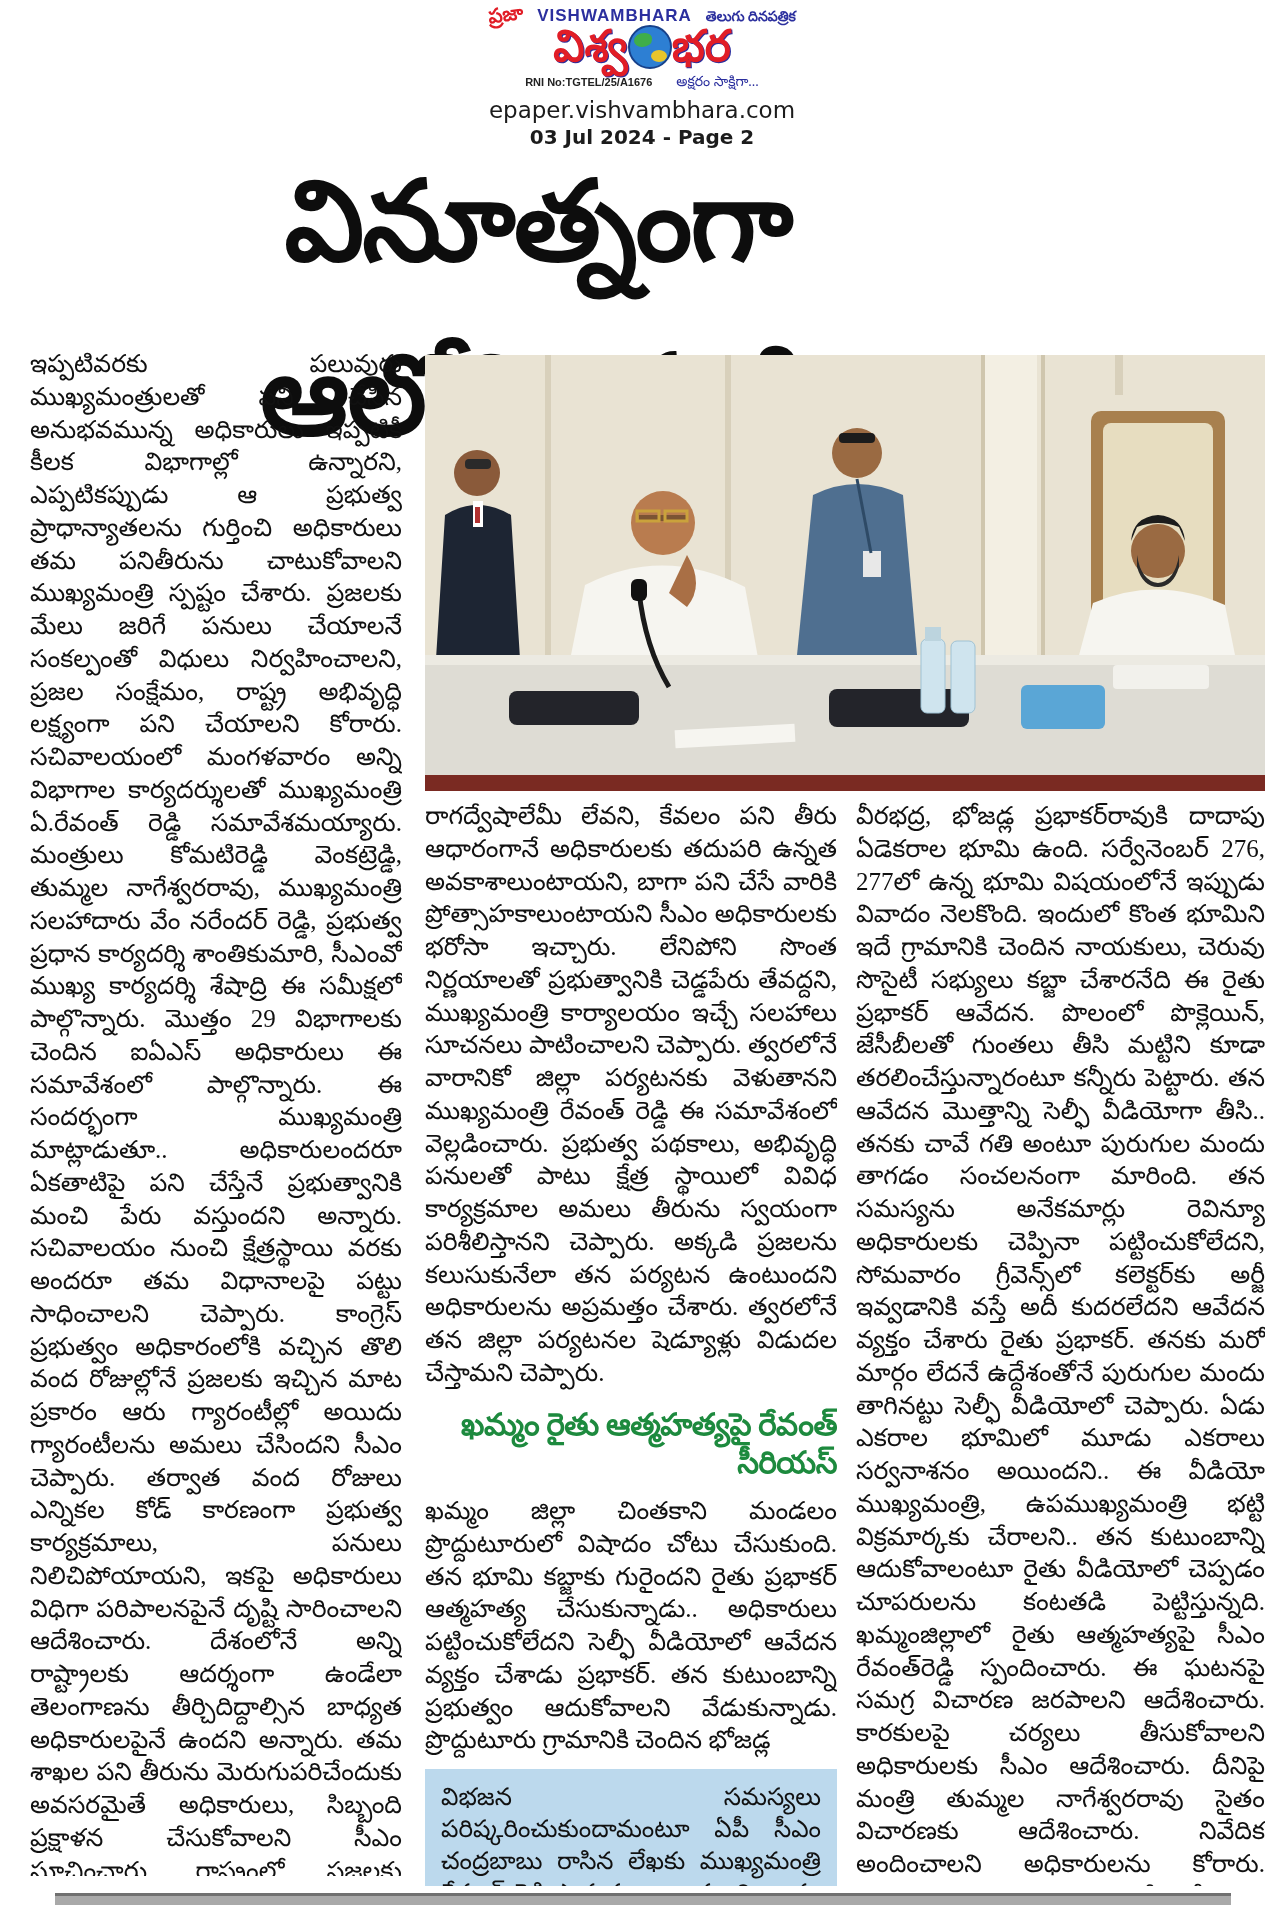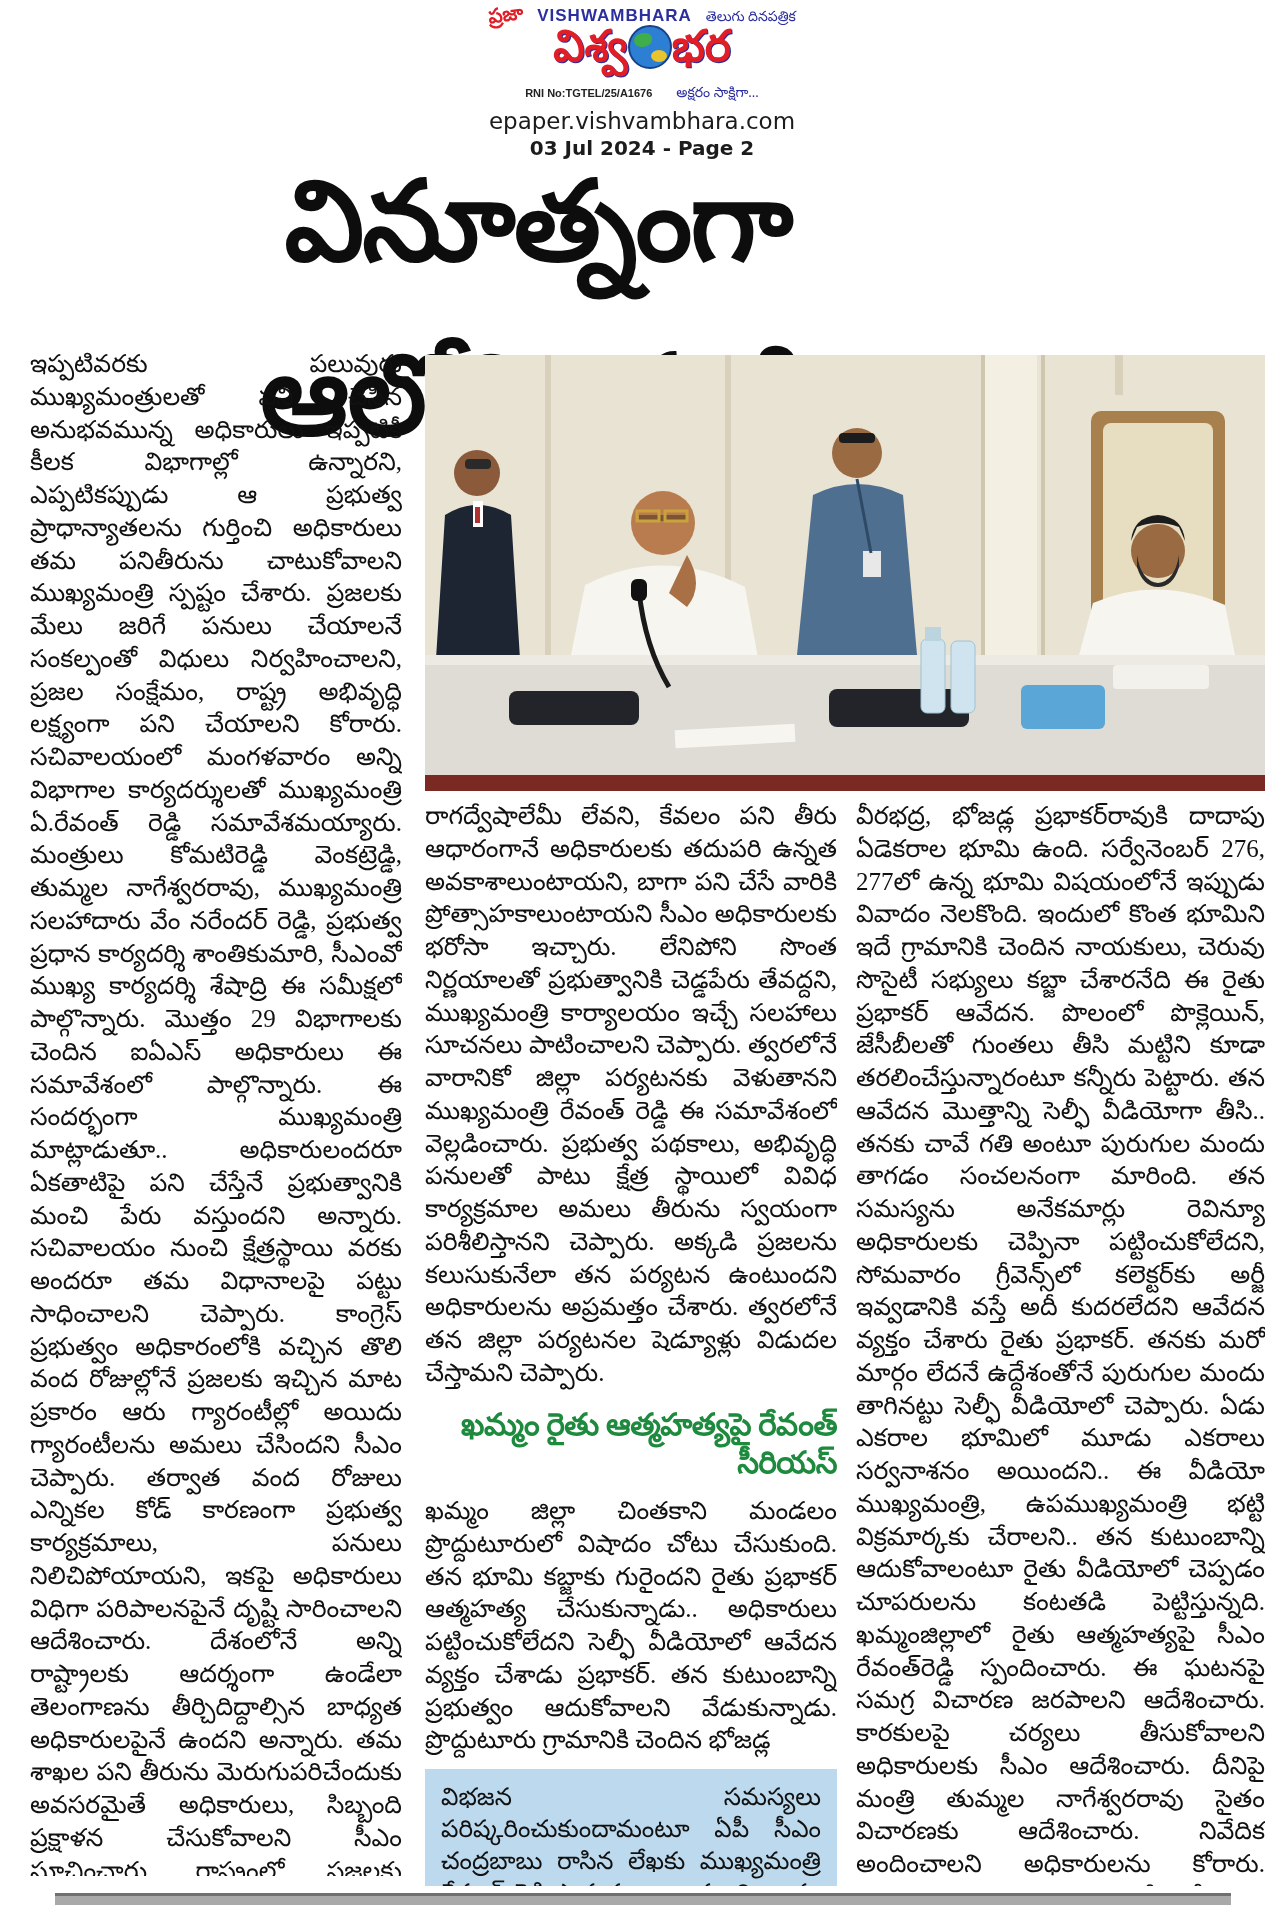--- a/index.html
+++ b/index.html
@@ -4,27 +4,27 @@
 <style>
   html,body{margin:0;padding:0;background:#ffffff;}
   .page{position:relative;width:1284px;height:1909px;background:#ffffff;overflow:hidden;
         font-family:"Liberation Serif", serif;color:#111;}
   
   .masthead{position:absolute;top:2px;left:0;width:1284px;text-align:center;}
   .logo{display:inline-block;position:relative;line-height:1;}
   .logo-toprow{display:flex;align-items:flex-end;justify-content:center;gap:14px;height:22px;}
   .logo-praja{color:#e11d26;font-weight:bold;font-size:20px;transform:rotate(-8deg);}
   .logo-eng{color:#2b2f9e;font-weight:bold;font-size:17px;letter-spacing:1px;font-family:"Liberation Sans",sans-serif;}
-  .logo-tagtop{color:#2b2f9e;font-size:14px;}
+  .logo-tagtop{color:#2b2f9e;font-size:14px;font-weight:bold;}
   .logo-mainrow{display:flex;align-items:center;justify-content:center;margin-top:1px;}
   .logo-main{color:#e11d26;font-weight:900;font-size:44px;text-shadow:1px 1px 0 #2b2f9e;}
   .globe{width:40px;height:40px;border-radius:50%;background:#2d7fd3;position:relative;overflow:hidden;border:2px solid #17418a;}
   .globe .land1{position:absolute;left:4px;top:6px;width:18px;height:14px;background:#3fae4a;border-radius:60% 40% 55% 45%;}
   .globe .land2{position:absolute;right:3px;bottom:5px;width:16px;height:12px;background:#e8c52c;border-radius:50%;}
-  .logo-botrow{display:flex;align-items:center;justify-content:center;gap:24px;height:18px;margin-top:15px;}
+  .logo-botrow{display:flex;align-items:center;justify-content:center;gap:24px;height:18px;margin-top:4px;}
   .logo-rni{color:#222;font-size:11px;font-weight:bold;font-family:"Liberation Sans",sans-serif;}
   .logo-tagbot{color:#2b2f9e;font-size:14px;}
   .site-line{margin-top:6px;font-size:23px;color:#1c1c1c;font-family:"DejaVu Sans",sans-serif;}
   .date-line{margin-top:2px;font-size:20px;font-weight:bold;color:#1c1c1c;font-family:"DejaVu Sans",sans-serif;}
   
   .headline{position:absolute;top:136px;left:0;width:1076px;text-align:center;
             font-size:112px;font-weight:900;color:#0d0d0d;line-height:1.55;letter-spacing:-2px;}
   
   .col{position:absolute;text-align:justify;font-size:25px;line-height:1.31;overflow:hidden;}
   .col1{left:30px;top:348px;width:372px;height:1528px;}

